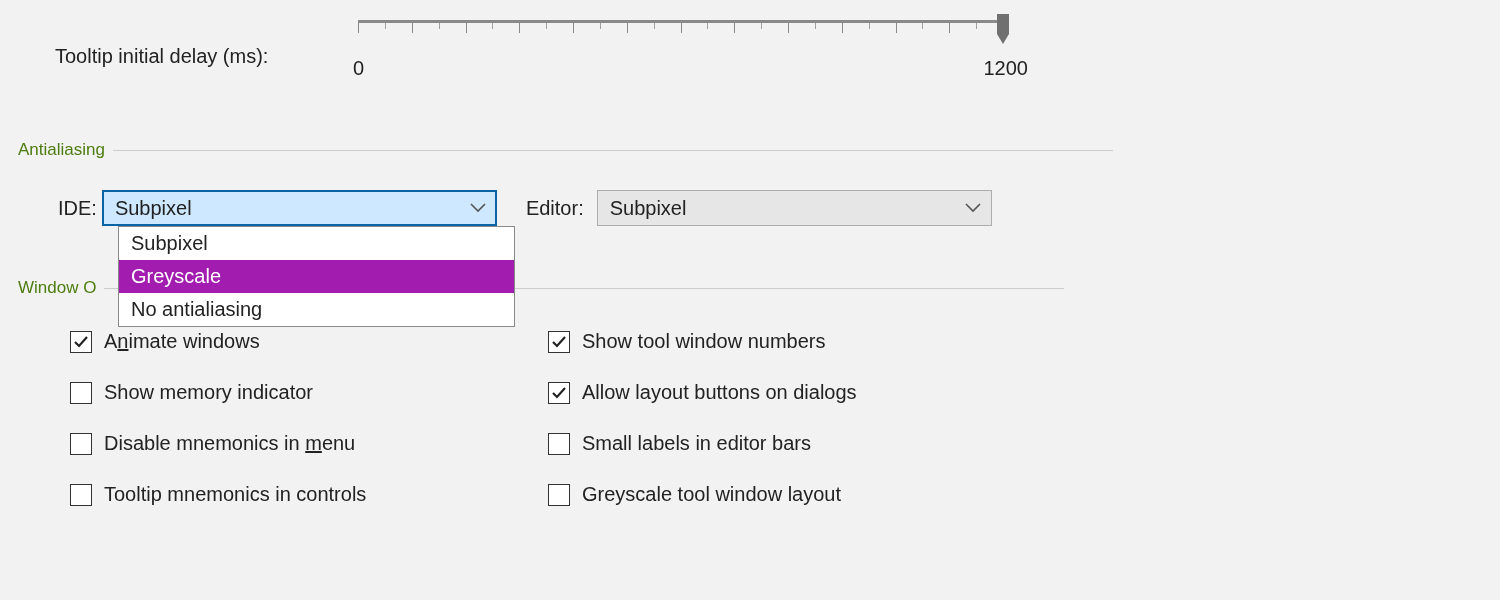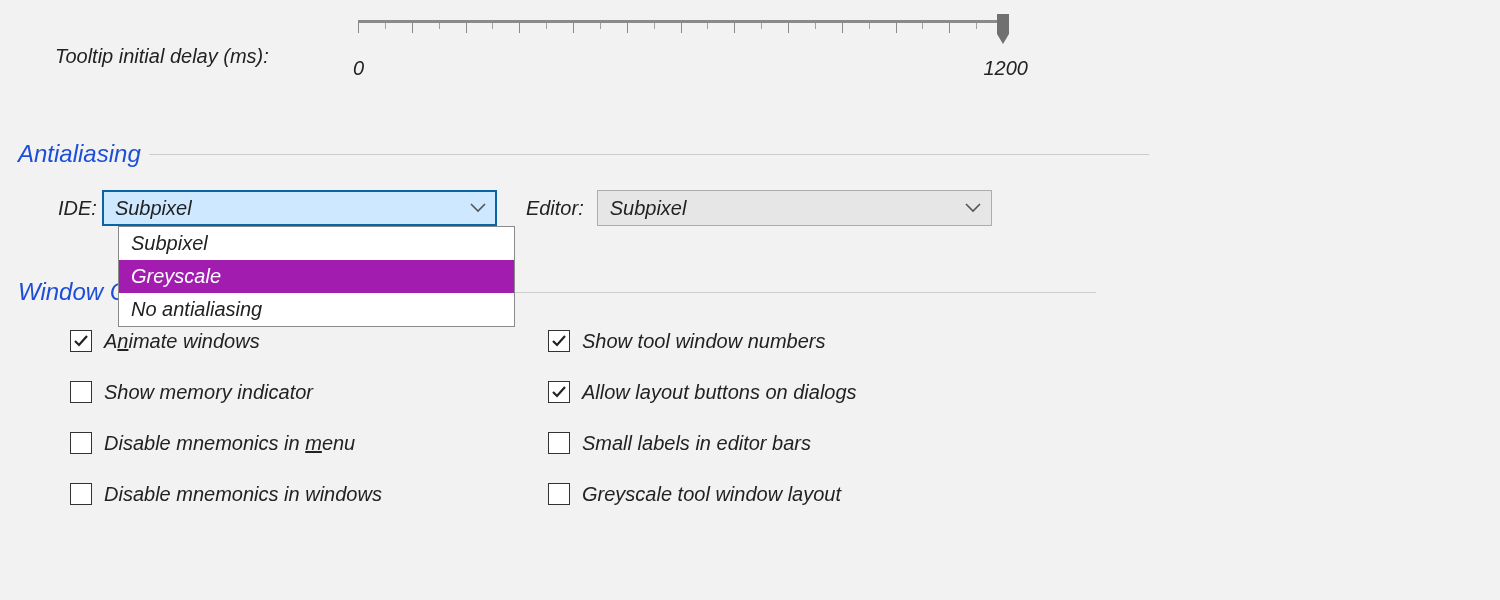--- a/index.html
+++ b/index.html
@@ -11,21 +11,20 @@
     background: #f2f2f2;
     font-family: "Segoe UI", Arial, sans-serif;
     font-size: 20px;
     color: #222;
     overflow: hidden;
   }
   .container {
     position: relative;
     width: 1500px;
     height: 600px;
-    font-style: italic;
   }
 
   
   .slider-label {
     position: absolute;
     left: 55px;
     top: 45px;
     font-size: 20px;
   }
   .slider-wrap {
@@ -76,22 +75,22 @@
     left: -5px;
   }
   .slider-max {
     position: absolute;
     right: -25px;
   }
 
   
   .group-title {
     position: absolute;
-    font-size: 24px;
-    color: #1d4ed8;
+    font-size: 17px;
+    color: #4d7c0f;
     display: flex;
     align-items: center;
   }
   .group-title .hr {
     height: 1px;
     background: #ccc;
     margin-left: 8px;
   }
   .antialias-title { left: 18px; top: 140px; }
   .antialias-title .hr { width: 1000px; }
@@ -157,20 +156,21 @@
     left: 70px;
     top: 330px;
   }
   .check-col-right {
     position: absolute;
     left: 548px;
     top: 330px;
   }
   .check-row {
     display: flex;
+    align-items: center;
     margin-bottom: 28px;
     font-size: 20px;
   }
   .checkbox {
     width: 22px;
     height: 22px;
     border: 1.5px solid #333;
     background: #fff;
     margin-right: 12px;
     display: inline-flex;
@@ -277,21 +277,21 @@
       <div class="check-row">
         <span class="checkbox"></span>
         <span>Show memory indicator</span>
       </div>
       <div class="check-row">
         <span class="checkbox"></span>
         <span><span>Disable mnemonics in </span><span class="mnemonic">m</span><span>enu</span></span>
       </div>
       <div class="check-row">
         <span class="checkbox"></span>
-        <span>Disable mnemonics in windows</span>
+        <span>Tooltip mnemonics in controls</span>
       </div>
     </div>
   <div class="check-col-right" id="col-right">
       <div class="check-row">
         <span class="checkbox">
           <svg width="16" height="16" viewBox="0 0 16 16">
             <path d="M2 8 L6 12 L14 3" stroke="#222" stroke-width="2.2" fill="none"></path>
           </svg>
         </span>
         <span>Show tool window numbers</span>

